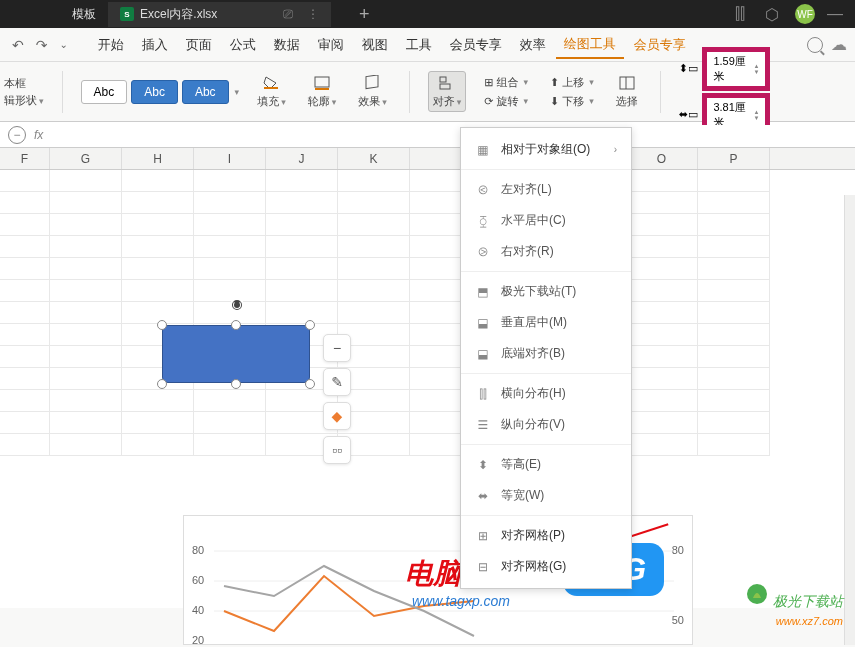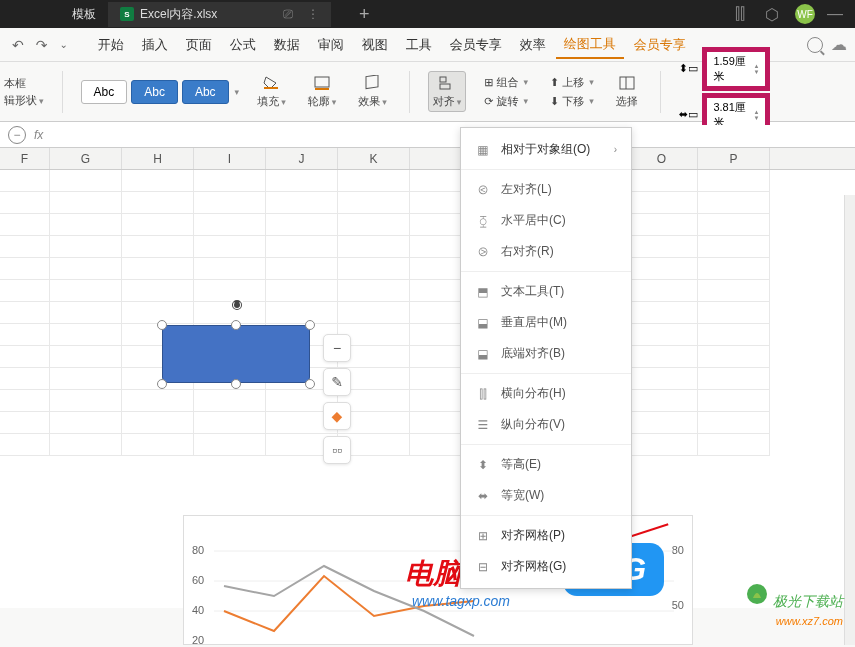--- a/index.html
+++ b/index.html
@@ -461,21 +461,21 @@
       <span class="dd-icon">⧲</span>
       <span>水平居中(C)</span>
     </div>
   <div class="dd-item">
       <span class="dd-icon">⧁</span>
       <span>右对齐(R)</span>
     </div>
   <div class="dd-sep"></div>
   <div class="dd-item">
       <span class="dd-icon">⬒</span>
-      <span>文本工具(T)</span>
+      <span>极光下载站(T)</span>
     </div>
   <div class="dd-item">
       <span class="dd-icon">⬓</span>
       <span>垂直居中(M)</span>
     </div>
   <div class="dd-item">
       <span class="dd-icon">⬓</span>
       <span>底端对齐(B)</span>
     </div>
   <div class="dd-sep"></div>
@@ -506,21 +506,21 @@
       <span>对齐网格(G)</span>
     </div>
 </div>
 
 <div class="chart-box">
   <div class="chart-y" style="top:28px">80</div>
   <div class="chart-y" style="top:58px">60</div>
   <div class="chart-y" style="top:88px">40</div>
   <div class="chart-y" style="top:118px">20</div>
   <div class="chart-y2" style="top:28px">80</div>
-  <div class="chart-y2" style="top:83px">50</div>
+  <div class="chart-y2" style="top:98px">50</div>
   <svg width="510" height="130" style="position:absolute;left:0;top:0">
     <line x1="30" y1="35" x2="490" y2="35" stroke="#eee"></line>
     <line x1="30" y1="65" x2="490" y2="65" stroke="#eee"></line>
     <line x1="30" y1="95" x2="490" y2="95" stroke="#eee"></line>
     <polyline points="40,95 90,115 140,60 190,100 240,90 290,85" fill="none" stroke="#ed7d31" stroke-width="2"></polyline>
     <polyline points="40,70 90,80 140,50 190,75 240,95 290,120" fill="none" stroke="#a5a5a5" stroke-width="2"></polyline>
   </svg>
 </div>
 
 <div class="red-line" style="left:478px;top:585px"></div>

